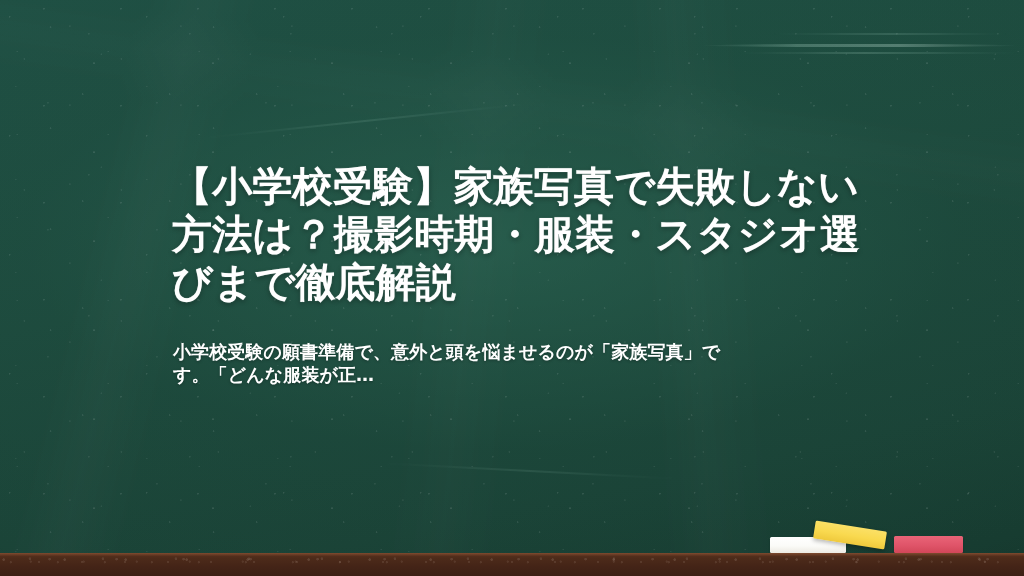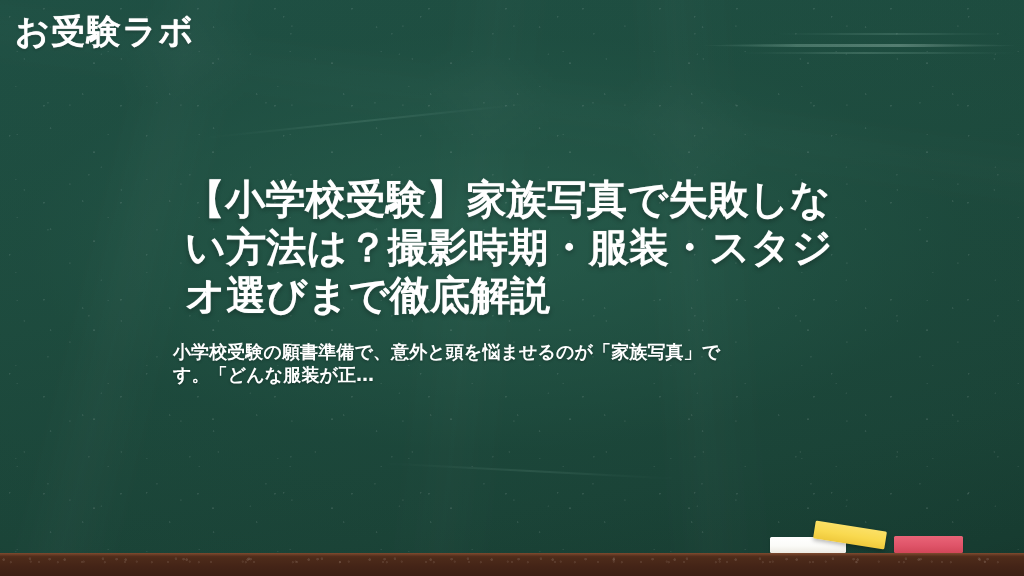--- a/index.html
+++ b/index.html
@@ -106,21 +106,21 @@
   }
 
   
   .title-block {
     position: absolute;
     left: 172px;
     top: 162px;
     width: 696px;
   }
   .title {
-    margin: 13px;
+    margin: 0;
     font-size: 40px;
     line-height: 48px;
     font-weight: 700;
     color: #ffffff;
     letter-spacing: 0.2px;
     text-shadow:
       0 0 1px rgba(255,255,255,0.5),
       0 2px 5px rgba(0,0,0,0.32);
   }
 
@@ -213,21 +213,20 @@
   <div class="board"></div>
   <div class="board-speckle"></div>
   <div class="board-smear"></div>
 
   <div class="streak streak-a"></div>
   <div class="streak streak-b"></div>
   <div class="streak streak-c"></div>
   <div class="streak streak-d"></div>
   <div class="streak streak-e"></div>
 
-  <div class="logo">お受験ラボ</div>
 
   <div class="title-block">
     <h1 class="title">【小学校受験】家族写真で失敗しない方法は？撮影時期・服装・スタジオ選びまで徹底解説</h1>
   </div>
 
   <p class="excerpt">小学校受験の願書準備で、意外と頭を悩ませるのが「家族写真」です。「どんな服装が正…</p>
 
   <div class="chalk chalk-white"></div>
   <div class="chalk chalk-yellow"></div>
   <div class="chalk chalk-red"></div>

